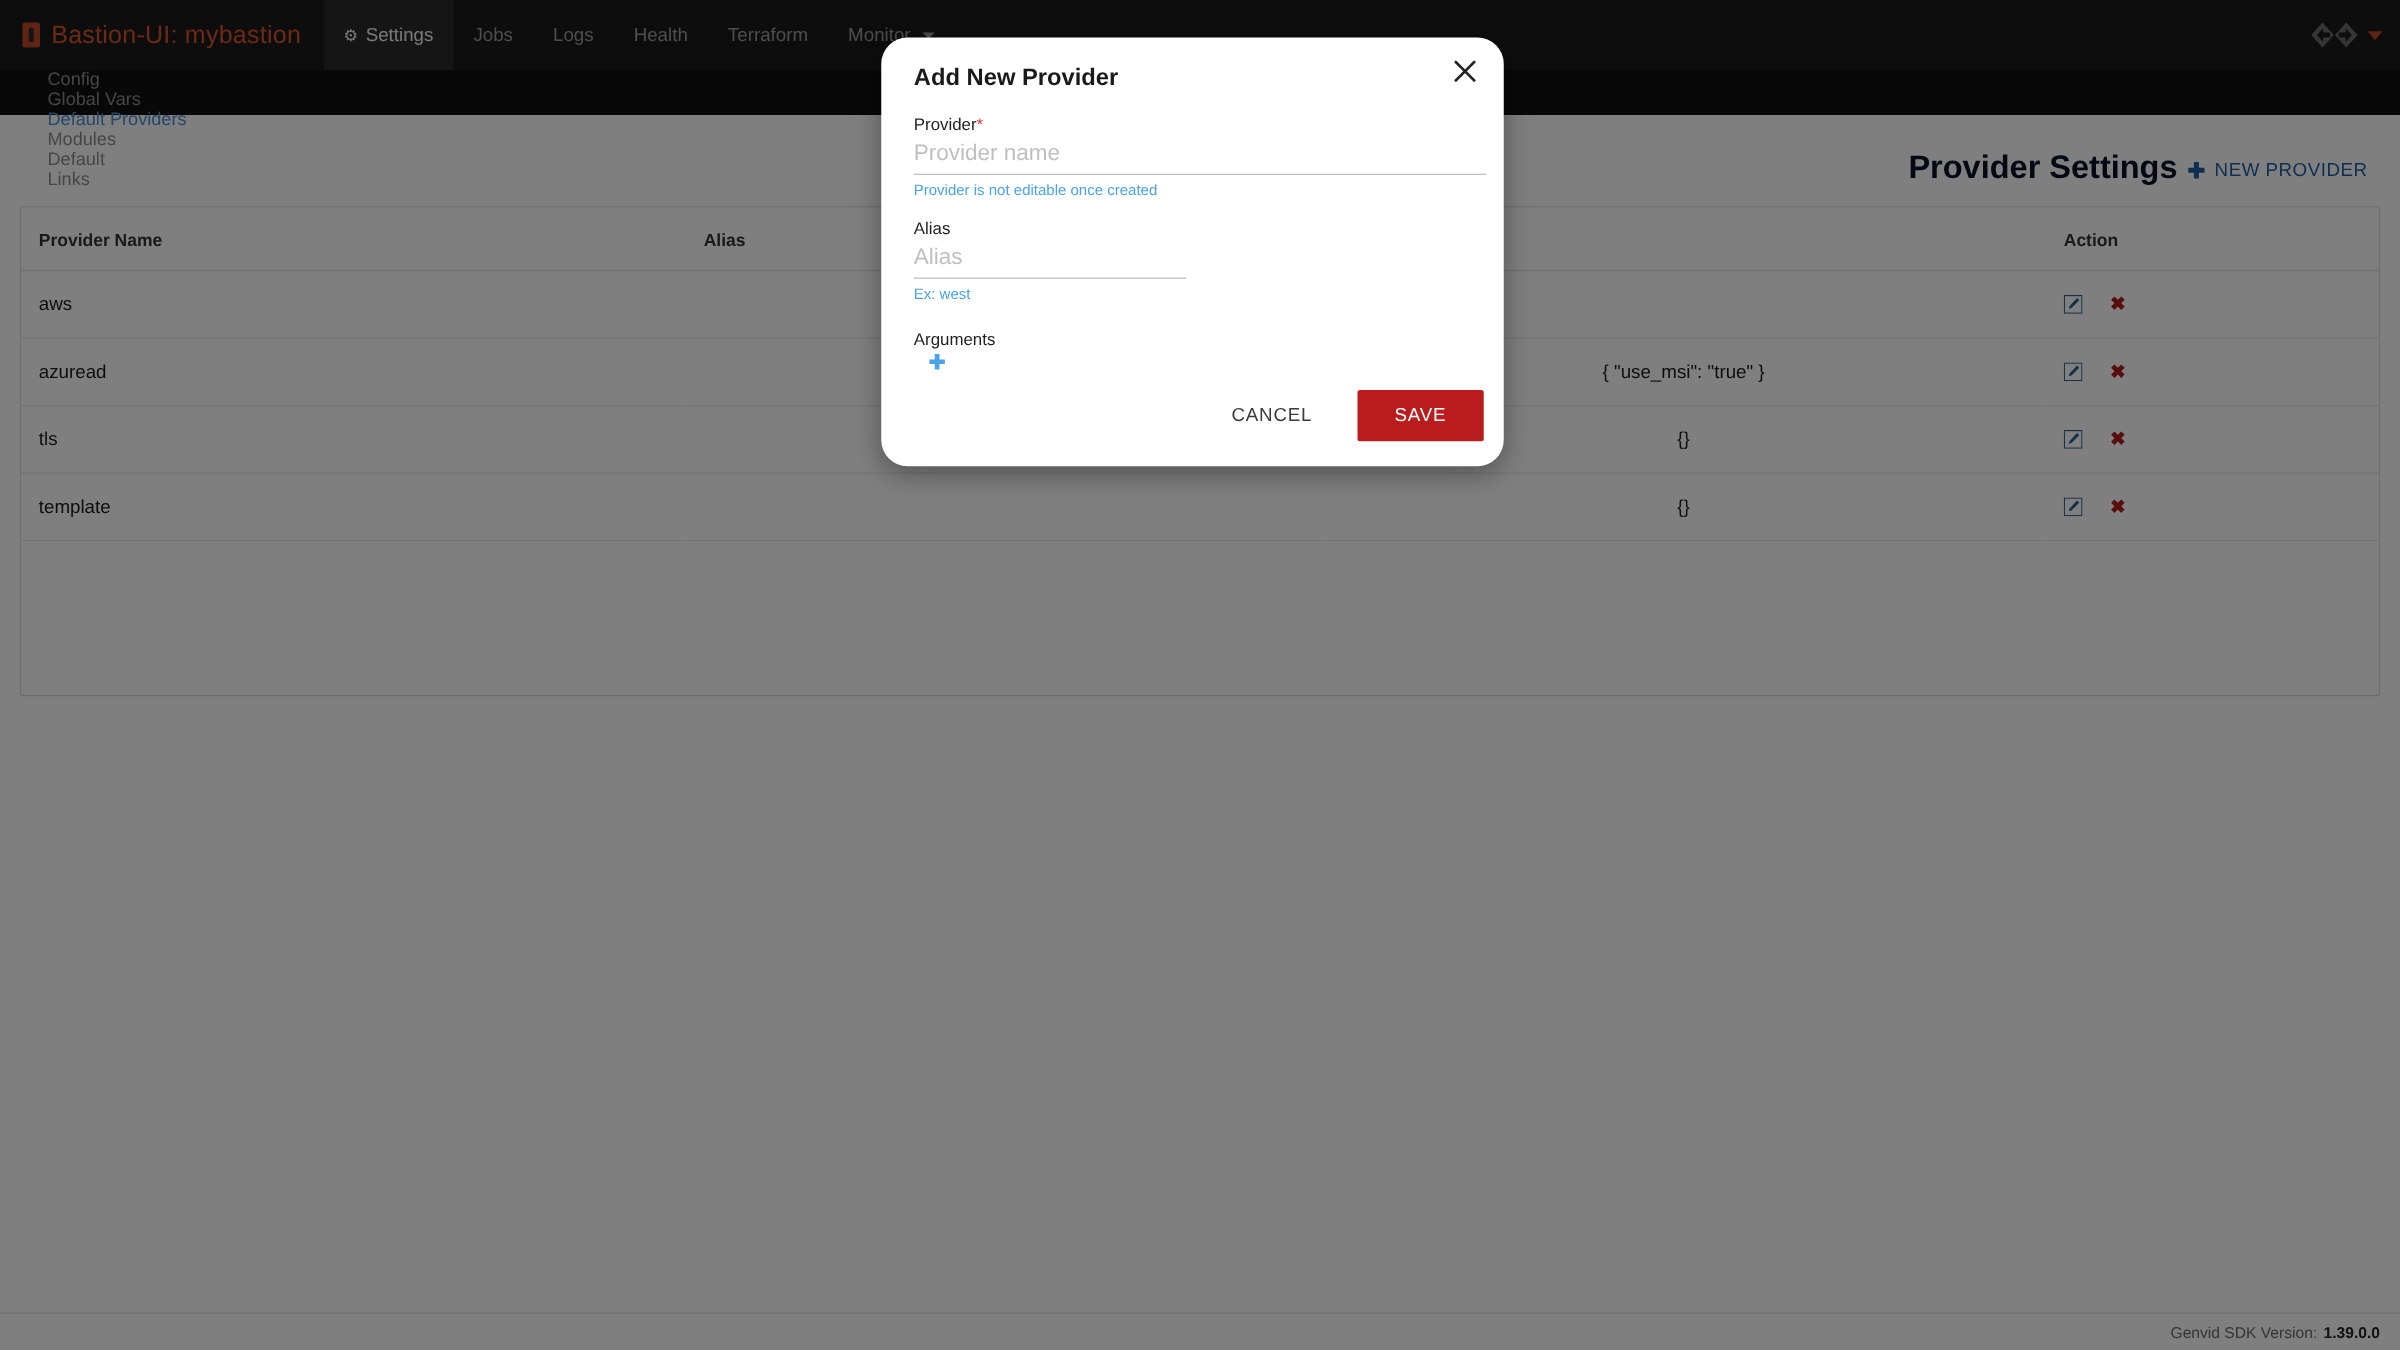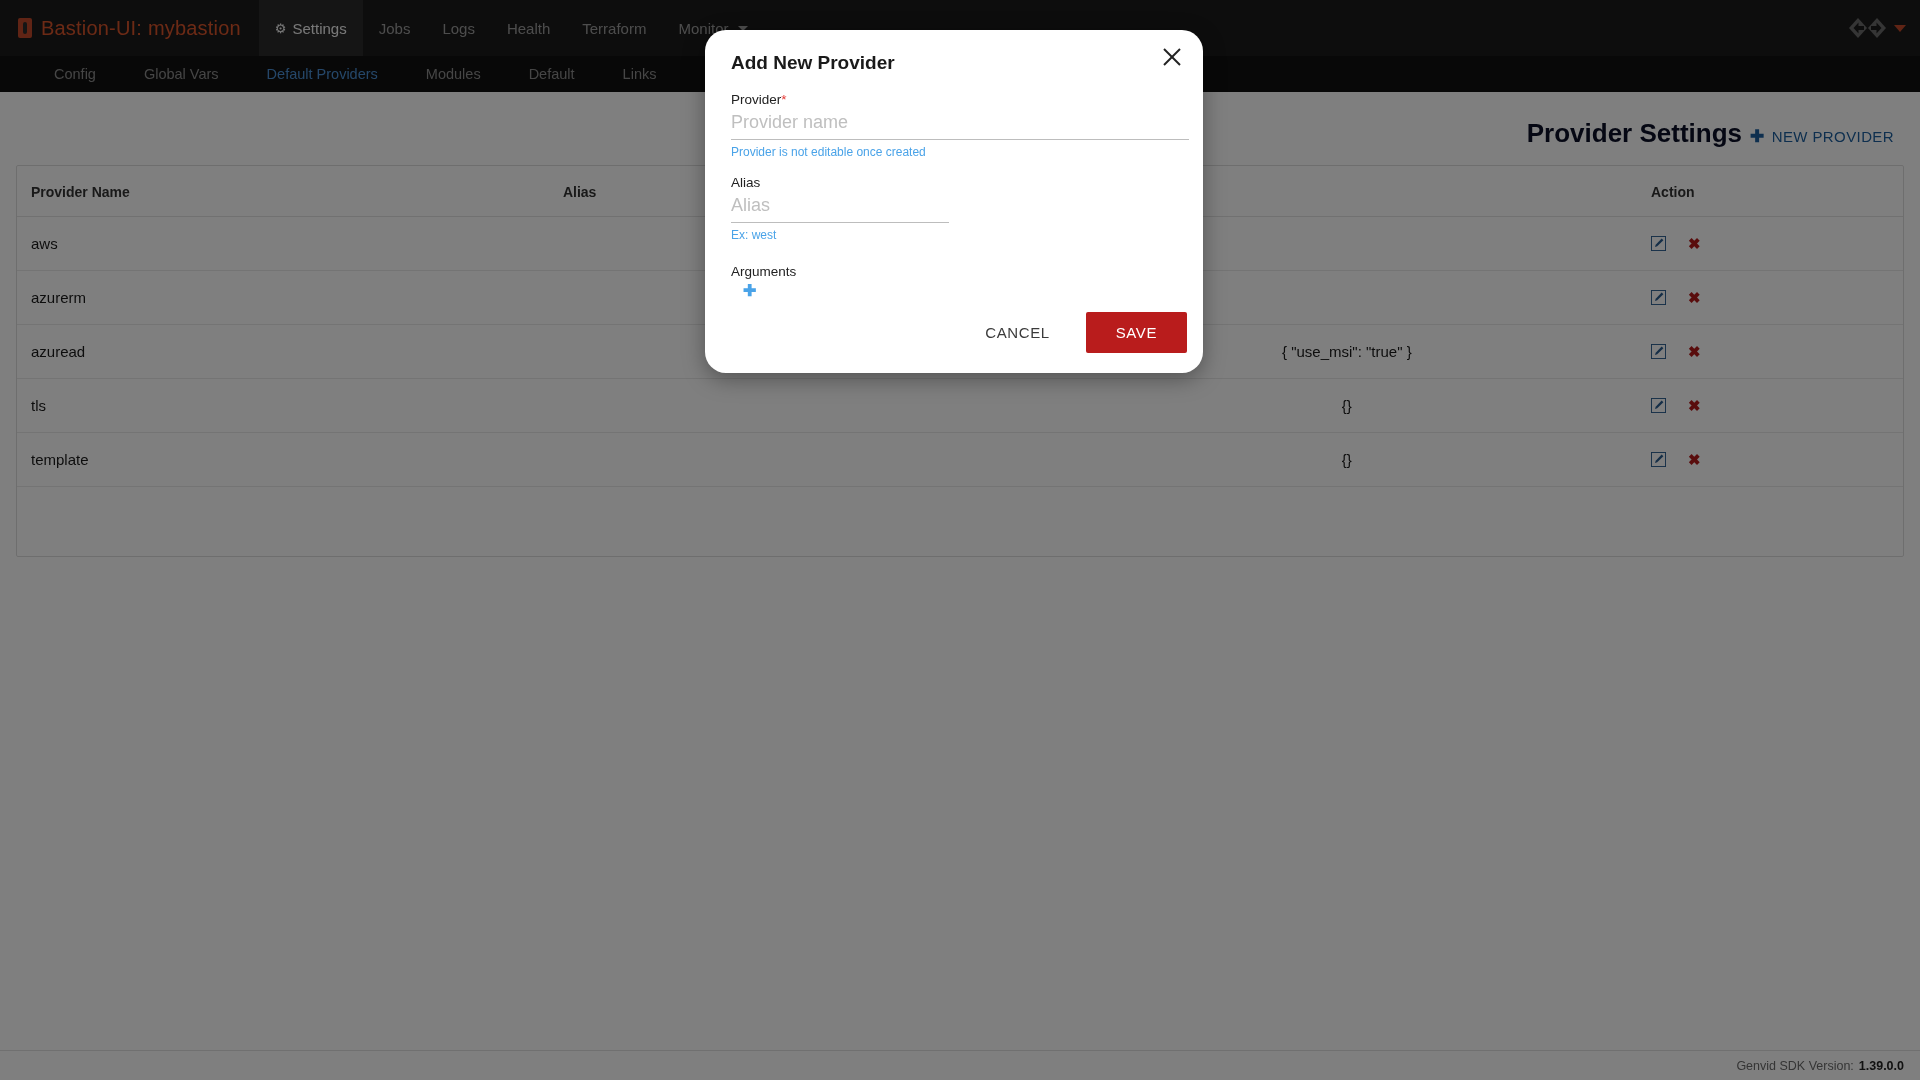--- a/index.html
+++ b/index.html
@@ -76,22 +76,23 @@
     border-left:6px solid transparent;
     border-right:6px solid transparent;
     border-top:7px solid #c0492a;
     margin-left: 2px;
   }
 
   
   .subnav {
     height: 36px;
     background: #111111;
-    display:flex; align-items:center;
-    padding-left: 30px;
+    display:flex; align-items:flex-start;
+    padding-left: 14px;
+    flex-direction: column;
   }
   .subnav a {
     color:#8c8c8c;
     font-size: 14.5px;
     text-decoration:none;
     padding: 0 24px;
     white-space: nowrap;
   }
   .subnav a.active { color:#4a8fd4; }
 
@@ -329,38 +330,20 @@
                     <path d="M11.4 2.6 L13.2 4.4 L6.6 11 L4.3 11.7 L5 9.4 Z" fill="#2a5d8f"></path>
                   </svg>
                 </button>
                 <button class="icon-btn">
                   <span class="del-ico">✖</span>
                 </button>
               </span>
             </td>
           </tr>
           <tr>
-            <td class="col-name">azurerm</td>
-            <td class="col-alias"></td>
-            <td class="col-args"></td>
-            <td class="col-action">
-              <span class="actions">
-                <button class="icon-btn">
-                  <svg class="edit-ico" viewBox="0 0 16 16" aria-hidden="true">
-                    <rect x="0.5" y="0.5" width="15" height="15" fill="none" stroke="#2a5d8f"></rect>
-                    <path d="M11.4 2.6 L13.2 4.4 L6.6 11 L4.3 11.7 L5 9.4 Z" fill="#2a5d8f"></path>
-                  </svg>
-                </button>
-                <button class="icon-btn">
-                  <span class="del-ico">✖</span>
-                </button>
-              </span>
-            </td>
-          </tr>
-          <tr>
             <td class="col-name">azuread</td>
             <td class="col-alias"></td>
             <td class="col-args">{ "use_msi": "true" }</td>
             <td class="col-action">
               <span class="actions">
                 <button class="icon-btn">
                   <svg class="edit-ico" viewBox="0 0 16 16" aria-hidden="true">
                     <rect x="0.5" y="0.5" width="15" height="15" fill="none" stroke="#2a5d8f"></rect>
                     <path d="M11.4 2.6 L13.2 4.4 L6.6 11 L4.3 11.7 L5 9.4 Z" fill="#2a5d8f"></path>
                   </svg>

